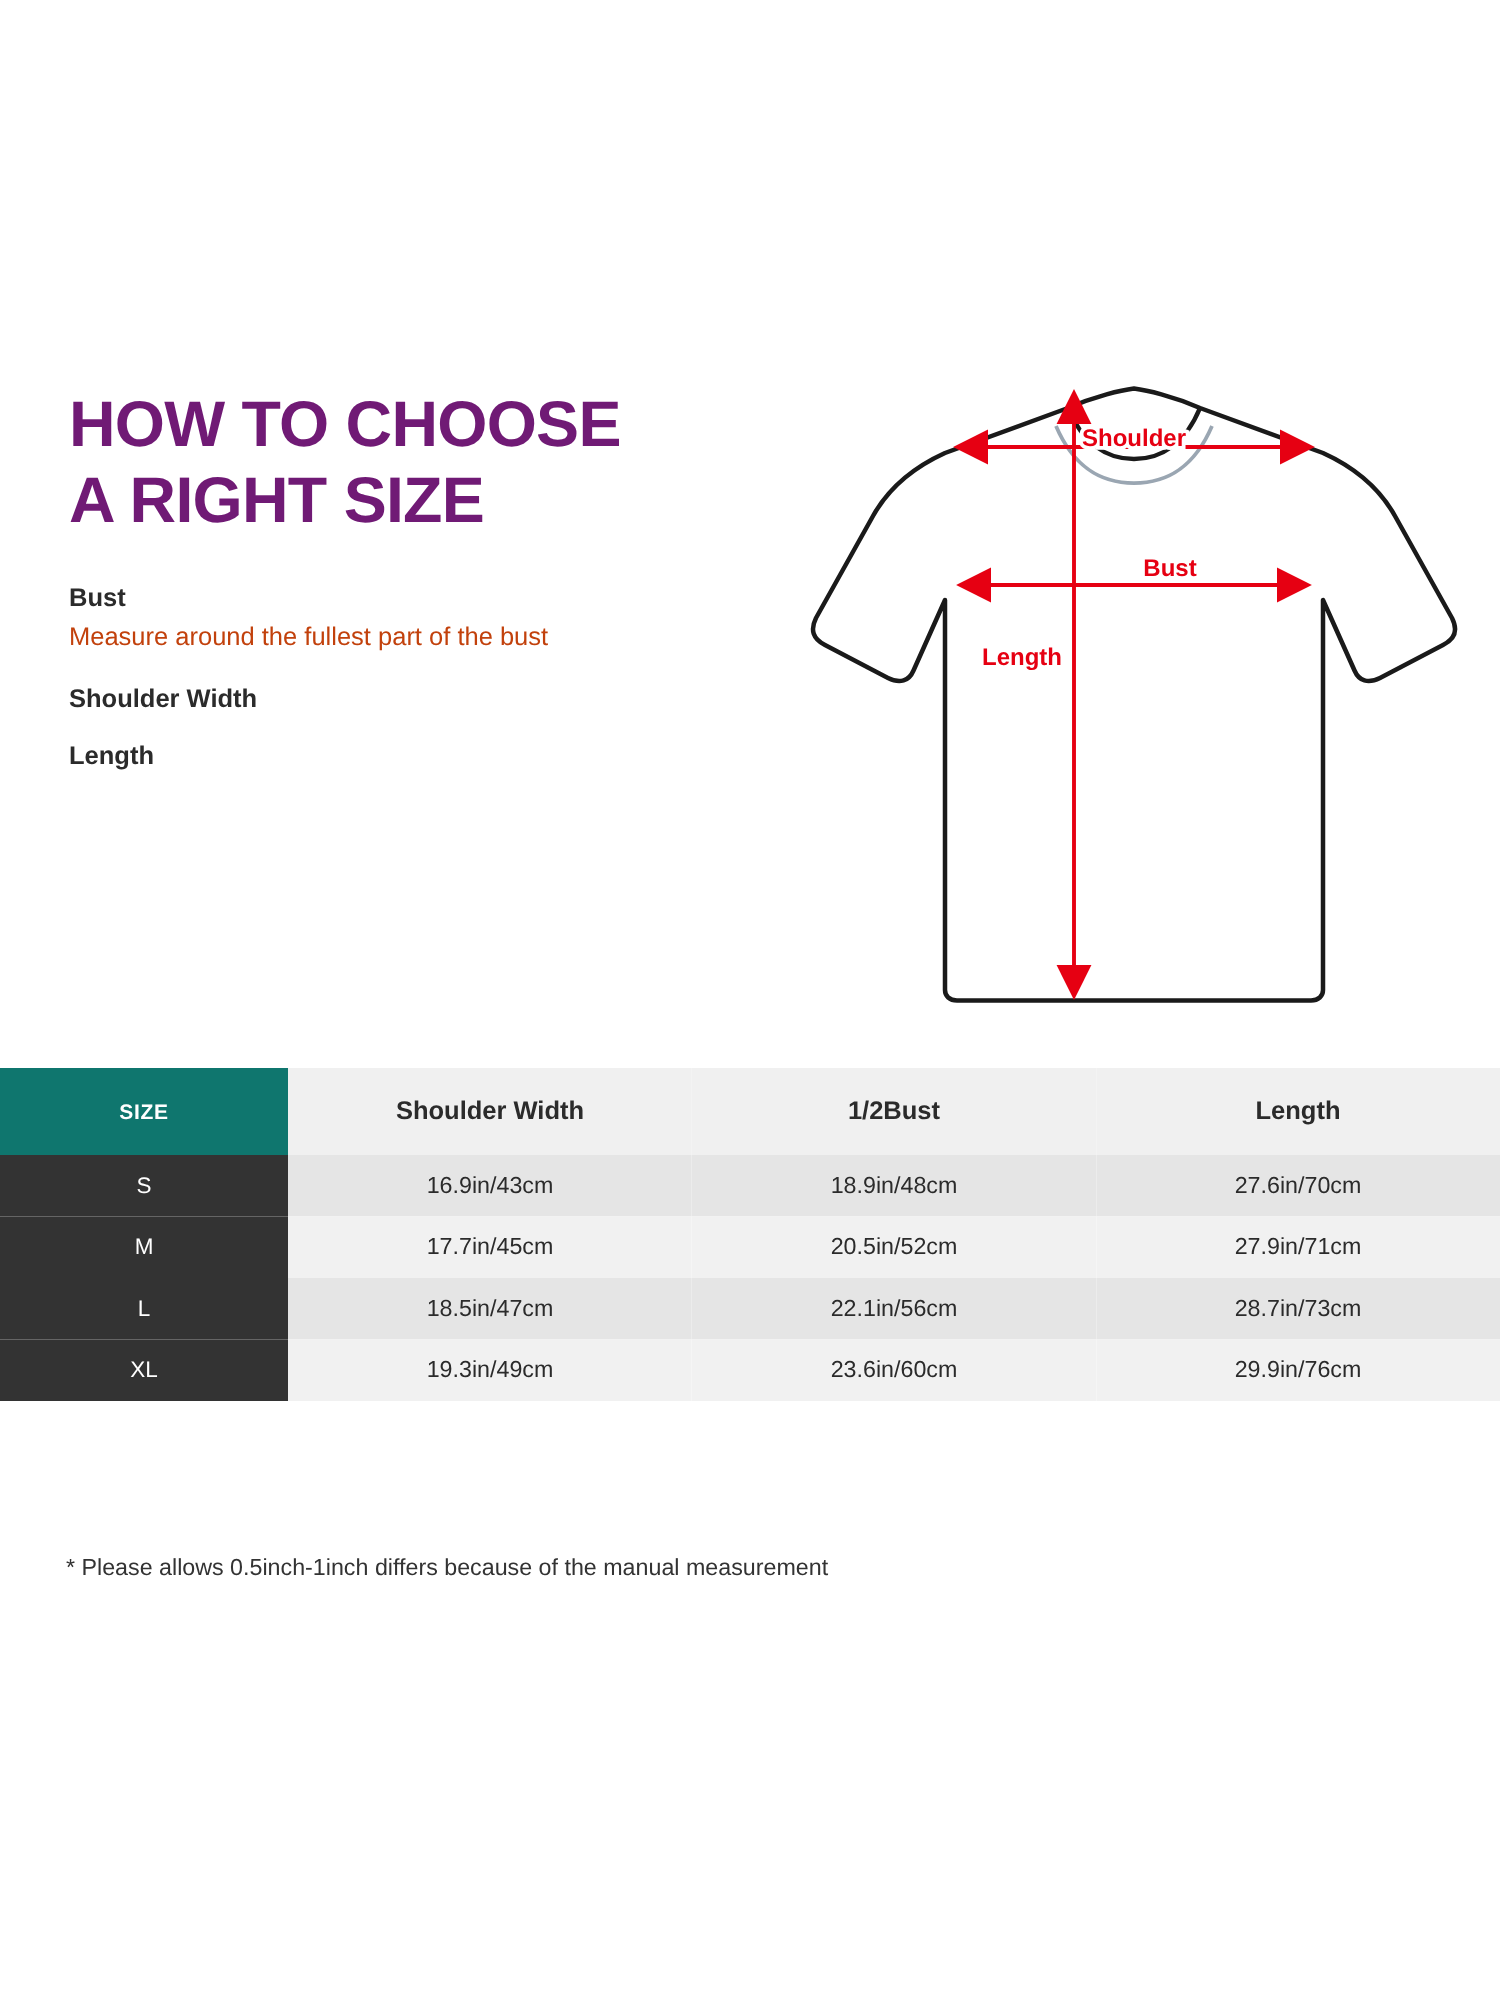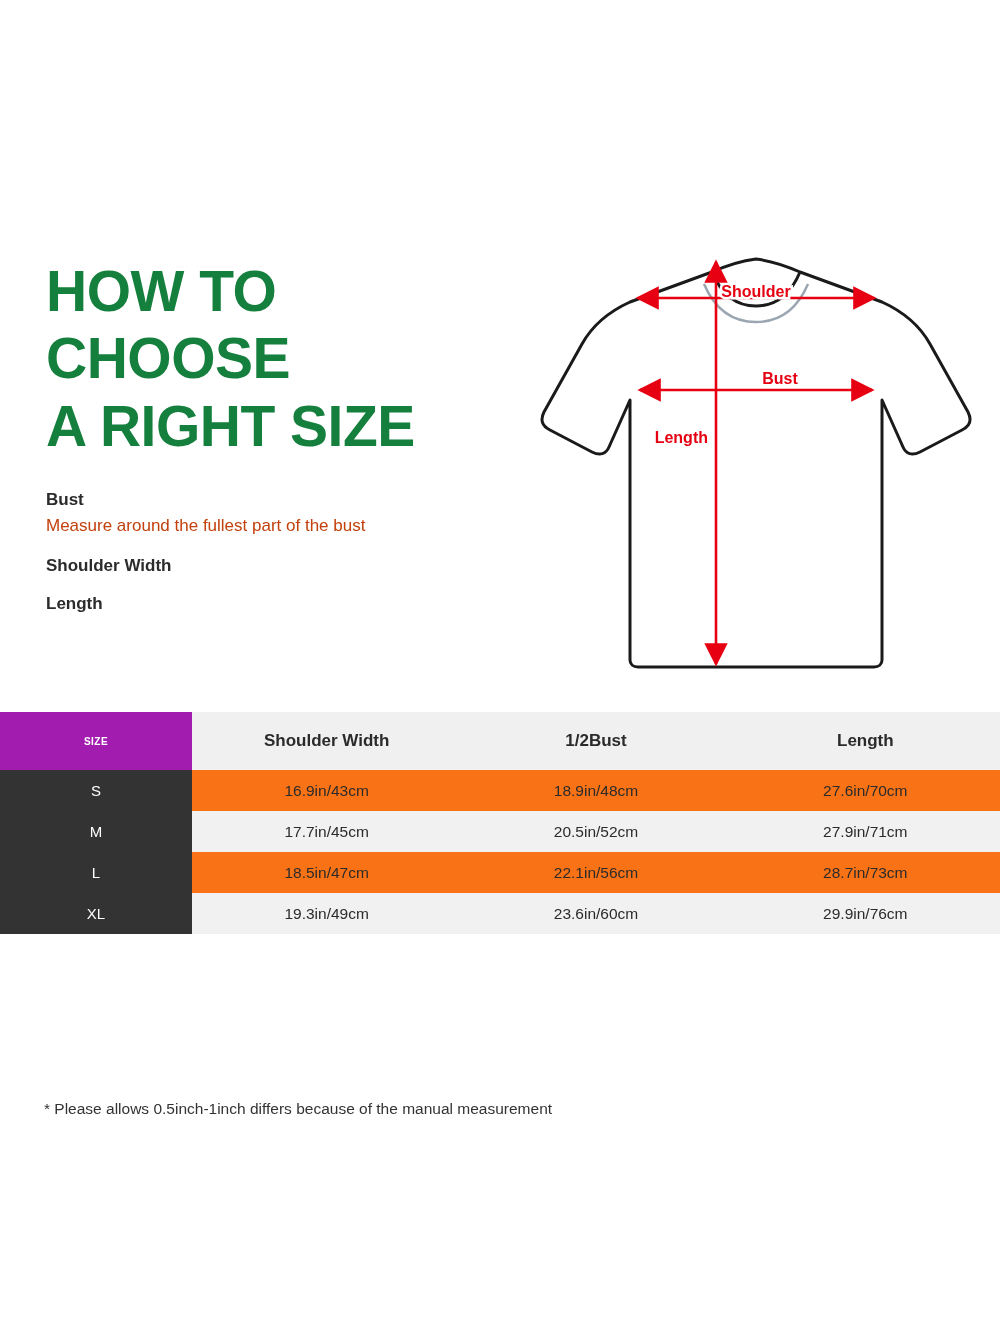--- a/index.html
+++ b/index.html
@@ -21,25 +21,25 @@
   }
 
   
   .intro {
     position: absolute;
     left: 46px;
     top: 258px;
     width: 470px;
   }
   .title {
-    font-size: 57px;
+    font-size: 43px;
     font-weight: 700;
     line-height: 1.18;
     letter-spacing: -0.5px;
-    color: #15803d;
+    color: #701a75;
     margin: 0 0 30px 0;
     white-space: pre-line;
   }
   .def {
     margin-bottom: 18px;
   }
   .def-term {
     font-size: 17px;
     font-weight: 700;
     color: #2b2b2b;
@@ -85,50 +85,50 @@
     height: 41px;
     vertical-align: middle;
   }
   table.size-table thead th {
     height: 58px;
     font-size: 17px;
     font-weight: 700;
   }
   
   table.size-table thead th.col-size {
-    background: #a21caf;
+    background: #0f766e;
     color: #ffffff;
     width: 192px;
-    font-size: 10px;
+    font-size: 14px;
     letter-spacing: 0.5px;
   }
   table.size-table tbody td.col-size {
     background: #333333;
     color: #ffffff;
     font-size: 15px;
     width: 192px;
   }
   table.size-table thead th.col-data {
     background: #f0f0f0;
     color: #2b2b2b;
   }
   table.size-table tbody td.col-data {
-    background: #f97316;
+    background: #e5e5e5;
     color: #2b2b2b;
     font-size: 15.5px;
   }
   table.size-table tbody tr:nth-child(even) td.col-data {
     background: #f1f1f1;
   }
 
   
   .footnote {
     position: absolute;
     left: 44px;
-    top: 1100px;
+    top: 1037px;
     font-size: 15.5px;
     color: #333333;
   }
   .label-red {
     fill: #e60012;
     font-family: "Liberation Sans", sans-serif;
     font-size: 16px;
     font-weight: 700;
   }
 </style>

